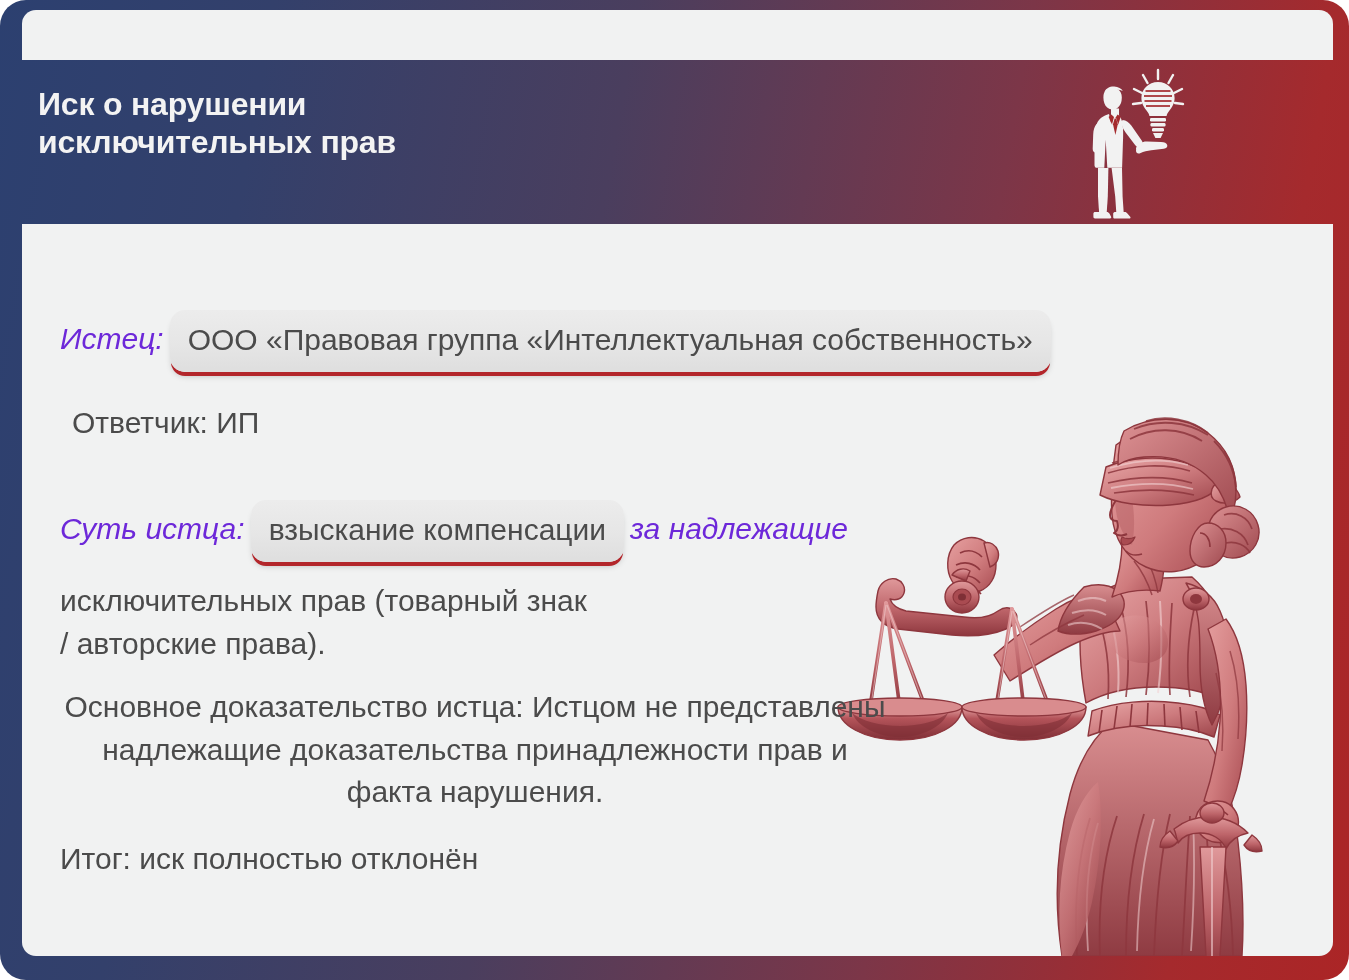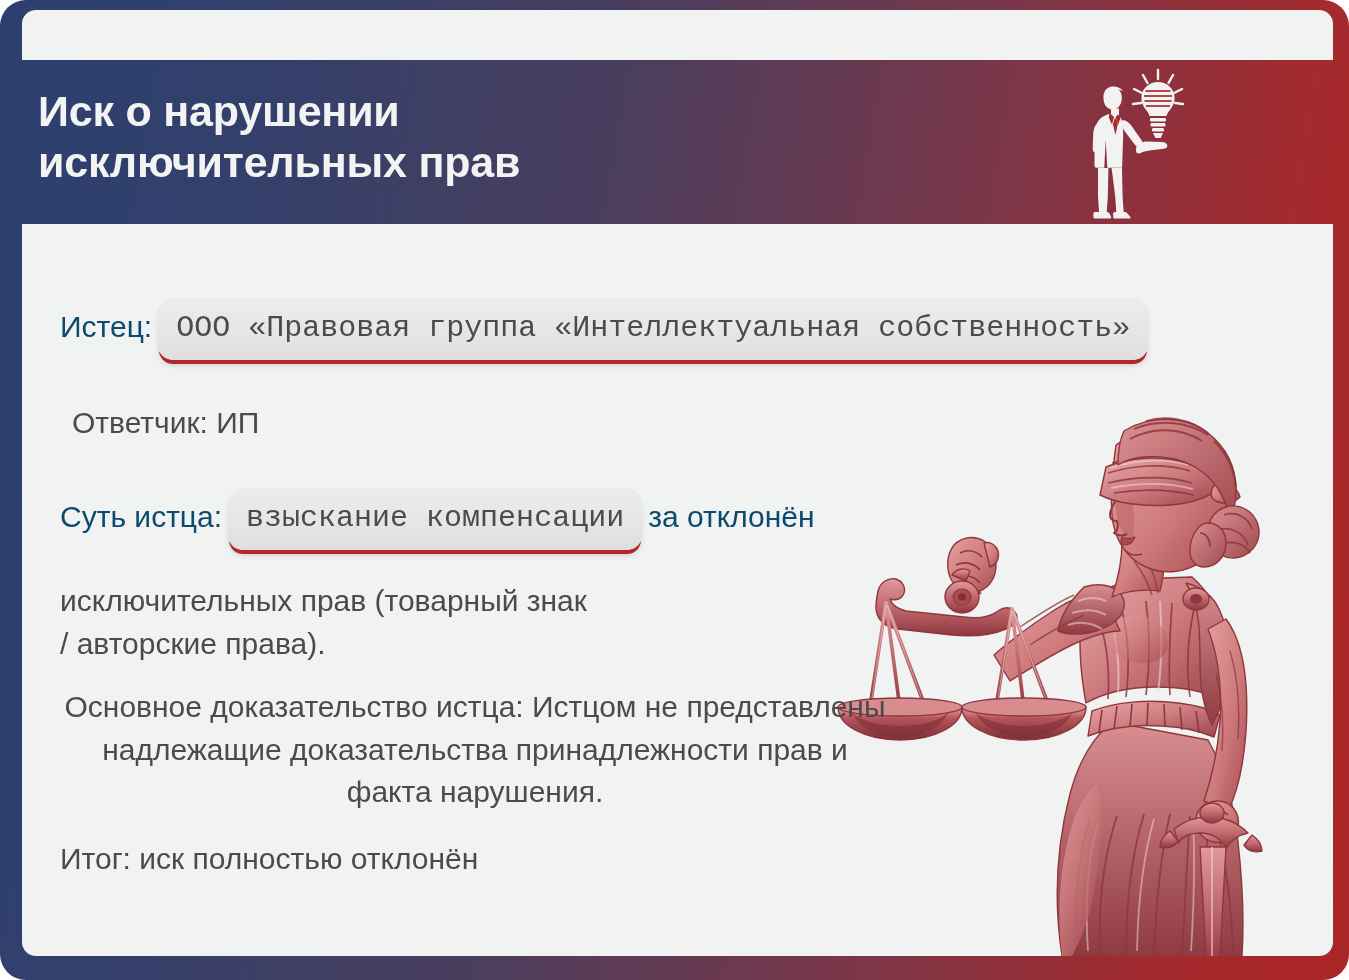--- a/index.html
+++ b/index.html
@@ -43,21 +43,21 @@
     width: 1349px;
     height: 162px;
   }
 
   #title {
     position: absolute;
     left: 38px;
     top: 26px;
     width: 900px;
     color: #f3f3f3;
-    font-size: 43px;
+    font-size: 32px;
     font-weight: bold;
     line-height: 1.18;
     letter-spacing: -0.2px;
     white-space: pre-line;
   }
 
   #header-icon {
     position: absolute;
     left: 1070px;
     top: 2px;
@@ -96,35 +96,34 @@
     left: 18px;
     top: 74px;
     width: 1270px;
     color: #4b4b4b;
     font-size: 30px;
     line-height: 1.42;
   }
 
   .row { margin-bottom: 0; }
 
-  .lbl { color: #0c4a6e; }
+  .lbl { color: #6d28d9; font-style: italic; }
 
   
   .pill {
     display: inline-block;
     position: relative;
     padding: 9px 18px 10px 18px;
-    margin: 0 6px;
+    margin: 12px 6px;
     border-radius: 15px;
     background: linear-gradient(180deg, #ececec 0%, #e6e6e6 55%, #dedede 100%);
     color: #4b4b4b;
     box-shadow: 0 5px 0 -1px #b3262b, 0 6px 7px -3px rgba(0,0,0,0.28);
     vertical-align: middle;
     white-space: nowrap;
-    font-family: Liberation Mono, monospace;
   }
 
   #row-istec { position: absolute; left: 20px; top: 0px; white-space: nowrap; }
   #row-otvetchik { position: absolute; left: 32px; top: 104px; }
   #row-sut { position: absolute; left: 20px; top: 190px; width: 1050px; }
   #sut-cont { position: absolute; left: 20px; top: 282px; width: 760px; white-space: pre-line; }
   #row-dokaz { position: absolute; left: 20px; top: 388px; width: 830px; text-align: center; }
   #row-itog { position: absolute; left: 20px; top: 540px; }
 </style>
 </head>
@@ -415,21 +414,21 @@
 
     <div id="body-text">
 
       <div id="row-istec" class="row">
         <span class="lbl">Истец:</span><span class="pill">ООО «Правовая группа «Интеллектуальная собственность»</span>
       </div>
 
       <div id="row-otvetchik" class="row">Ответчик: ИП</div>
 
       <div id="row-sut" class="row">
-        <span class="lbl">Суть истца:</span><span class="pill">взыскание компенсации</span><span class="lbl">за отклонён</span>
+        <span class="lbl">Суть истца:</span><span class="pill">взыскание компенсации</span><span class="lbl">за надлежащие</span>
       </div>
 
       <div id="sut-cont">исключительных прав (товарный знак
 / авторские права).</div>
 
       <div id="row-dokaz">Основное доказательство истца: Истцом не представлены надлежащие доказательства принадлежности прав и факта нарушения.</div>
 
       <div id="row-itog">Итог: иск полностью отклонён</div>
 
     </div>

